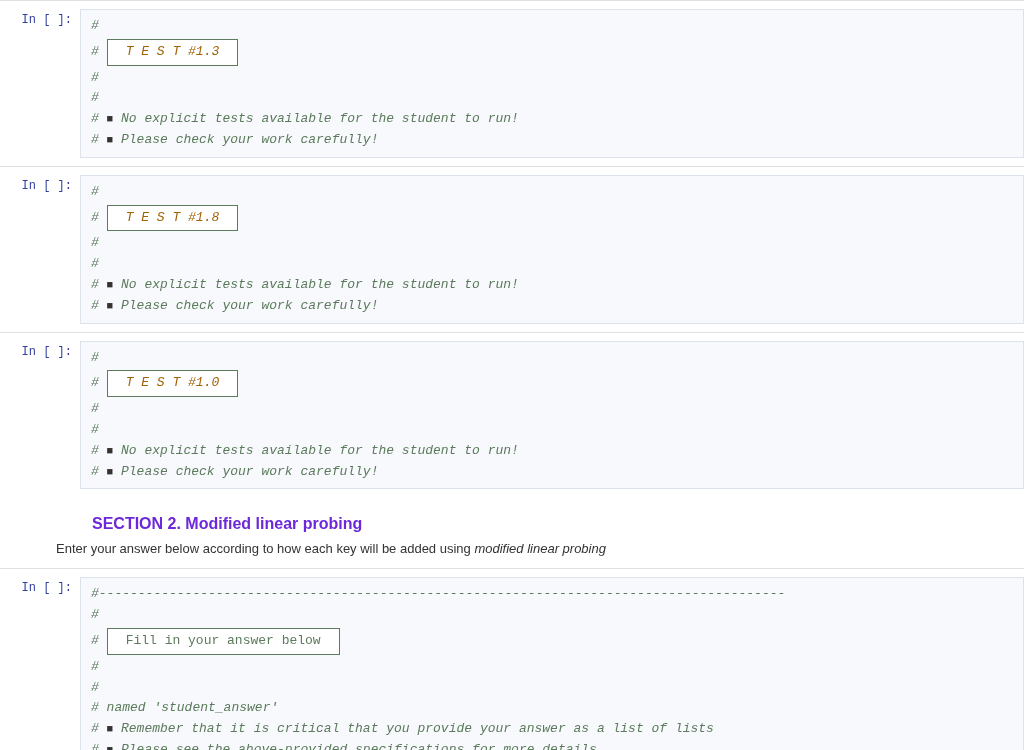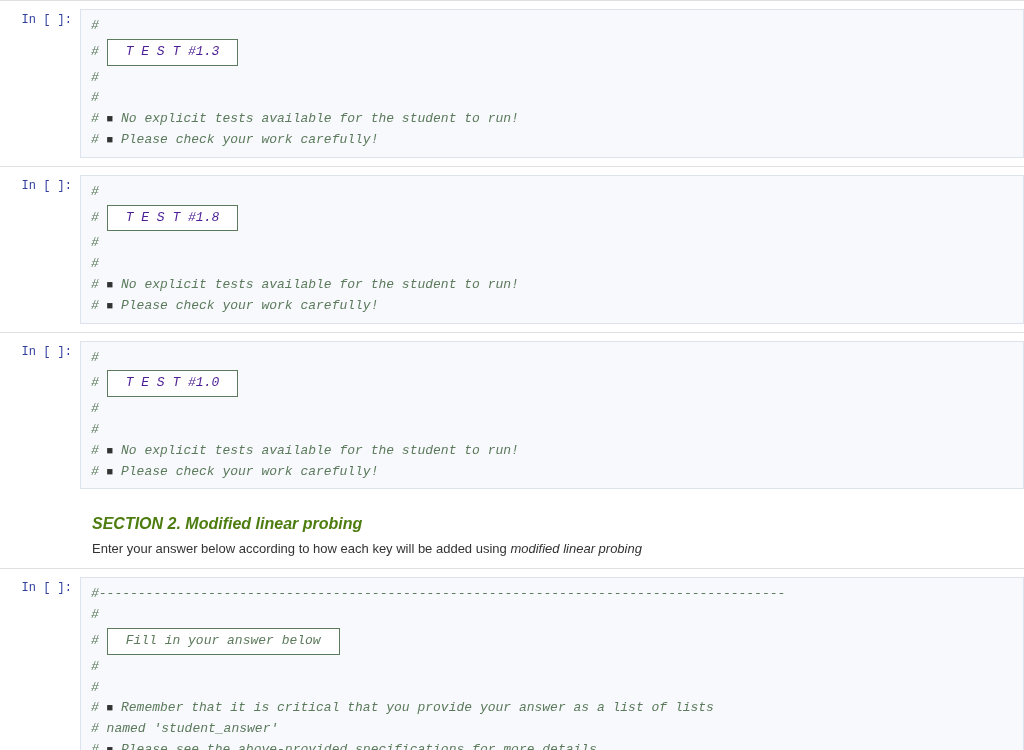--- a/index.html
+++ b/index.html
@@ -44,21 +44,21 @@
     .code-comment {
       color: #5c7a5c;
       font-style: italic;
     }
 
     .test-box {
       display: inline-block;
       border: 1px solid #5c7a5c;
       padding: 2px 18px;
       margin: 2px 0;
-      color: #4c1d95;
+      color: #a16207;
       font-style: italic;
       background: #fff;
     }
 
     .hash-symbol {
       color: #5c7a5c;
       font-style: italic;
     }
 
     .bullet {
@@ -66,41 +66,39 @@
       font-style: normal;
       font-size: 11px;
     }
 
     .fill-box {
       display: inline-block;
       border: 1px solid #5c7a5c;
       padding: 2px 18px;
       margin: 2px 0;
       color: #5c7a5c;
-      font-style: italic;
       background: #fff;
     }
 
     .section-header {
       padding: 18px 0 4px 92px;
     }
 
     .section-title {
       font-family: Arial, sans-serif;
       font-size: 16px;
       font-weight: bold;
-      color: #4d7c0f;
-      font-style: italic;
+      color: #6d28d9;
     }
 
     .section-desc {
       font-family: Arial, sans-serif;
       font-size: 13px;
       color: #333;
-      padding: 4px 0 12px 92px;
+      padding: 4px 0 12px 56px;
     }
 
     .section-desc em {
       font-style: italic;
     }
 
     .dashed-line {
       color: #5c7a5c;
       font-style: italic;
     }
@@ -179,25 +177,25 @@
     <div class="cell-content">
       <div class="code-comment dashed-line">#----------------------------------------------------------------------------------------</div>
       <div class="code-comment hash-symbol">#</div>
       <div>
         <span class="code-comment hash-symbol">#</span>
         <span class="fill-box">Fill in your answer below</span>
       </div>
       <div class="code-comment hash-symbol">#</div>
       <div class="code-comment hash-symbol">#</div>
       <div class="code-comment">
+        <span class="hash-symbol">#   named 'student_answer'</span>
+      </div>
+      <div class="code-comment">
         <span class="hash-symbol"># </span><span class="bullet">■</span><span class="code-comment"> Remember that it is critical that you provide your answer as a list of lists</span>
       </div>
       <div class="code-comment">
-        <span class="hash-symbol">#   named 'student_answer'</span>
-      </div>
-      <div class="code-comment">
         <span class="hash-symbol"># </span><span class="bullet">■</span><span class="code-comment"> Please see the above-provided specifications for more details.</span>
       </div>
 
     </div>
   </div>
 
 </div>
 
 </body></html>

